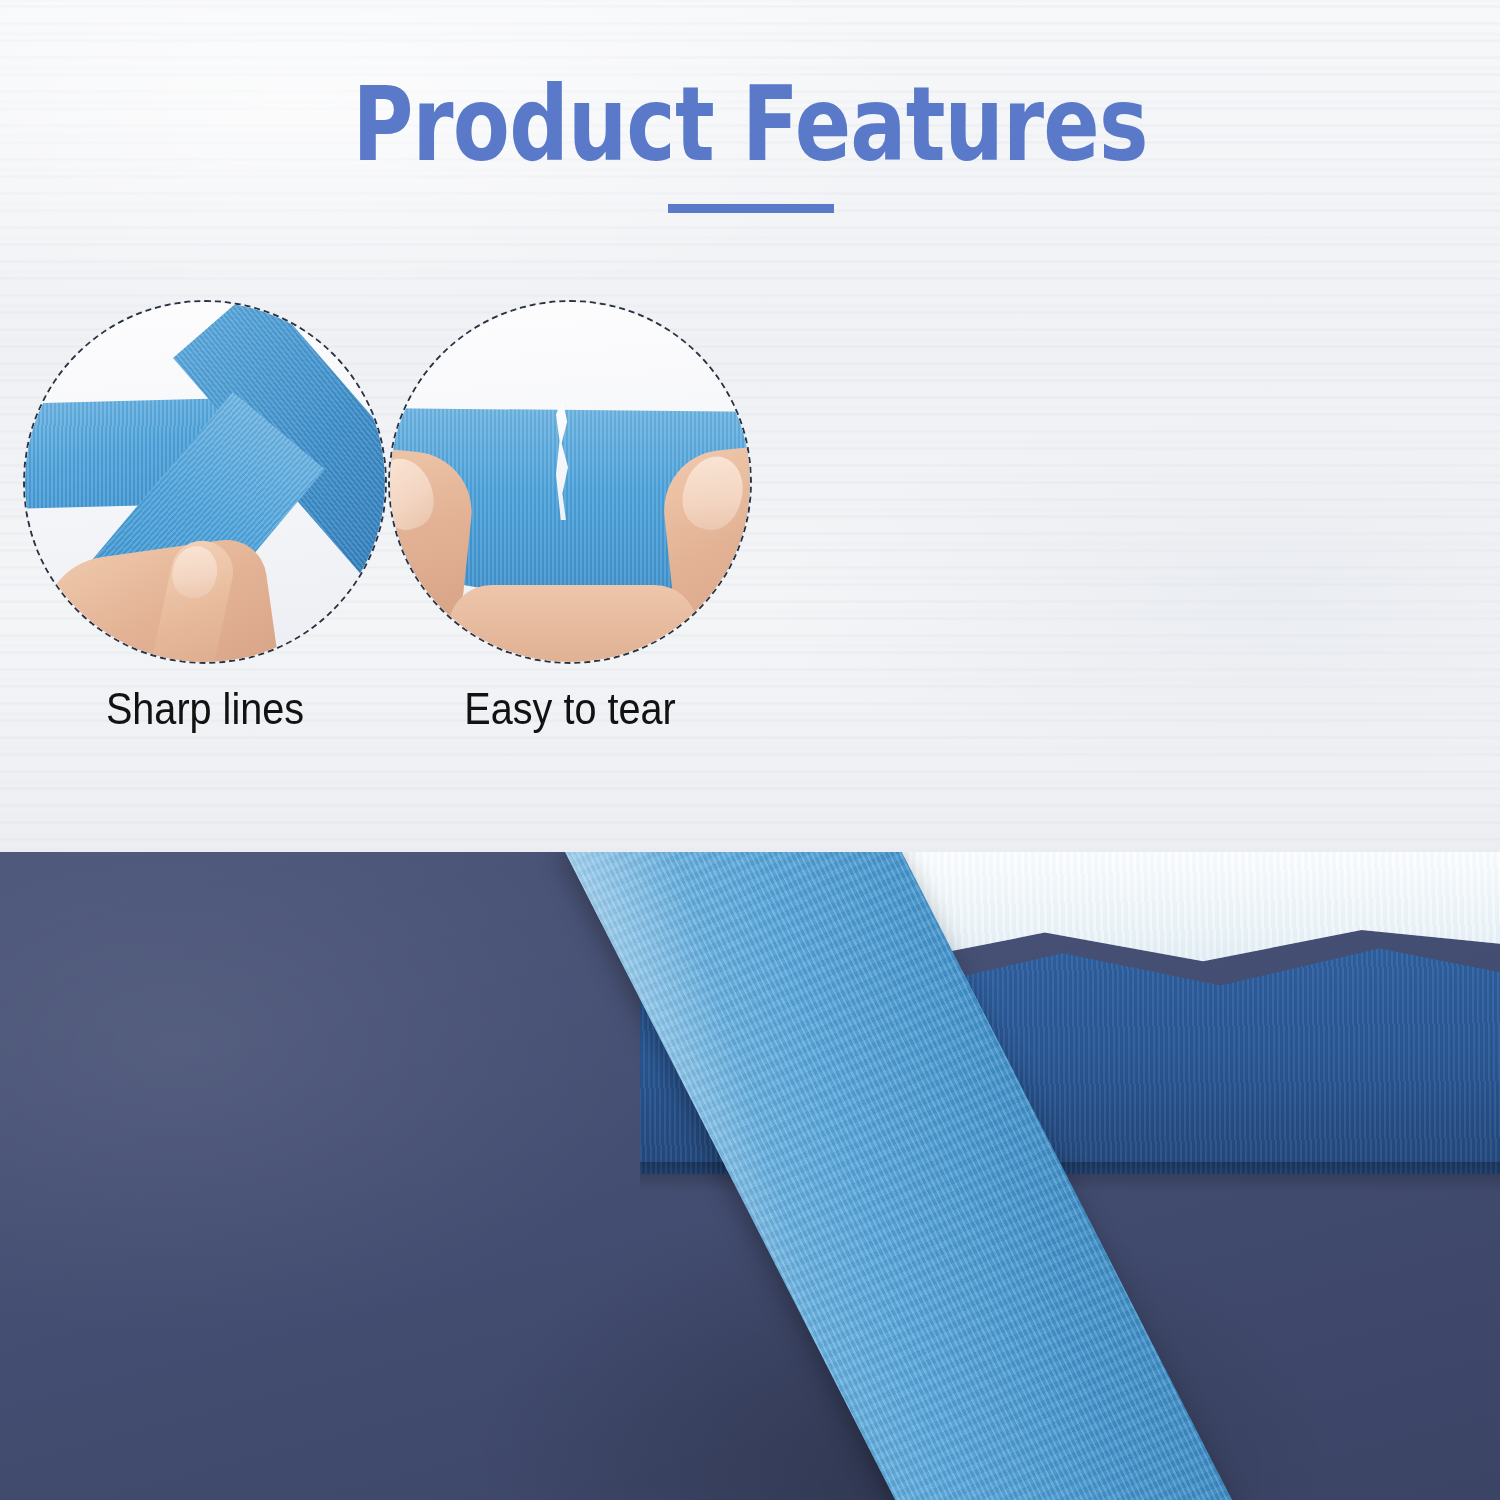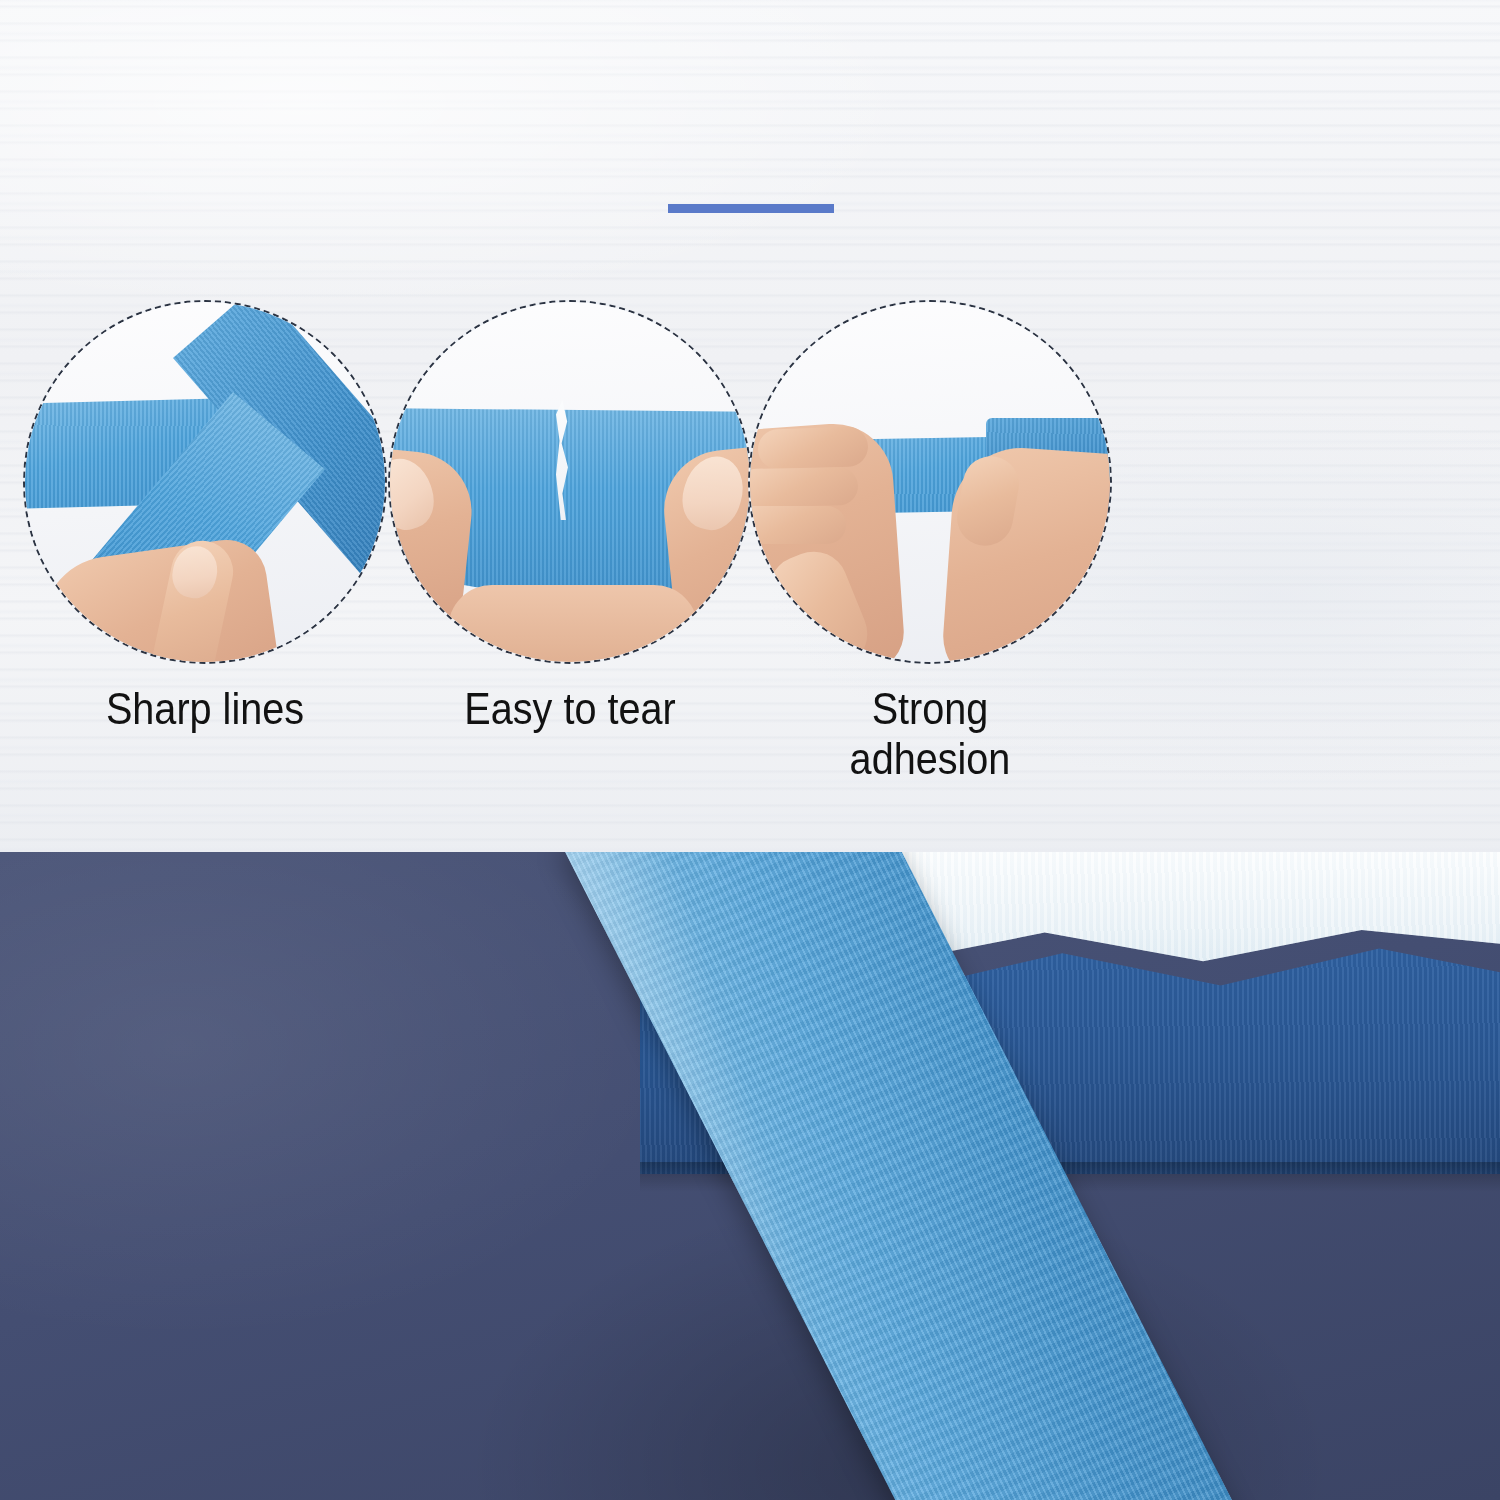--- a/index.html
+++ b/index.html
@@ -329,20 +329,23 @@
     background:linear-gradient(100deg, rgba(255,255,255,0.30) 0%, rgba(255,255,255,0.0) 22%);
   }
 </style>
 </head>
 <body>
 
 <div id="page">
 
   <div class="top-panel"></div>
 
+  <div class="title-wrap">
+    <span class="title">Product Features</span>
+  </div>
   <div class="title-rule"></div>
 
   <div class="features">
 
     <div class="feature f0">
       <div class="circle">
         <div class="photo">
           <div class="bg-white-wall"></div>
           <div class="c1-tape-h tape"></div>
           <div class="c1-tape-d tape-dark"></div>
@@ -364,39 +367,20 @@
           <div class="c2-hand-l skin"></div>
           <div class="c2-hand-r skin"></div>
           <div class="c2-thumb-l nail"></div>
           <div class="c2-thumb-r nail"></div>
           <div class="c2-fingers-b"></div>
         </div>
       </div>
       <div class="label">Easy to tear</div>
     </div>
 
-    <div class="feature f2">
-      <div class="circle">
-        <div class="photo">
-          <div class="bg-white-wall"></div>
-          <div class="c3-strip tape"></div>
-          <div class="c3-roll tape-dark"></div>
-          <div class="c3-roll-face"></div>
-          <div class="c3-hand-l skin"></div>
-          <div class="c3-f1 skin2"></div>
-          <div class="c3-f2 skin2"></div>
-          <div class="c3-f3 skin2"></div>
-          <div class="c3-thumb skin2"></div>
-          <div class="c3-hand-r skin"></div>
-          <div class="c3-rthumb skin2"></div>
-        </div>
-      </div>
-      <div class="label">Strong
-adhesion</div>
-    </div>
 
 
   </div>
 
   <div class="hero">
     <div class="hero-shadow"></div>
     <div class="hero-white-band"></div>
     <div class="hero-blue-band"></div>
     <div class="hero-edge-shadow"></div>
     <div class="hero-tape">

